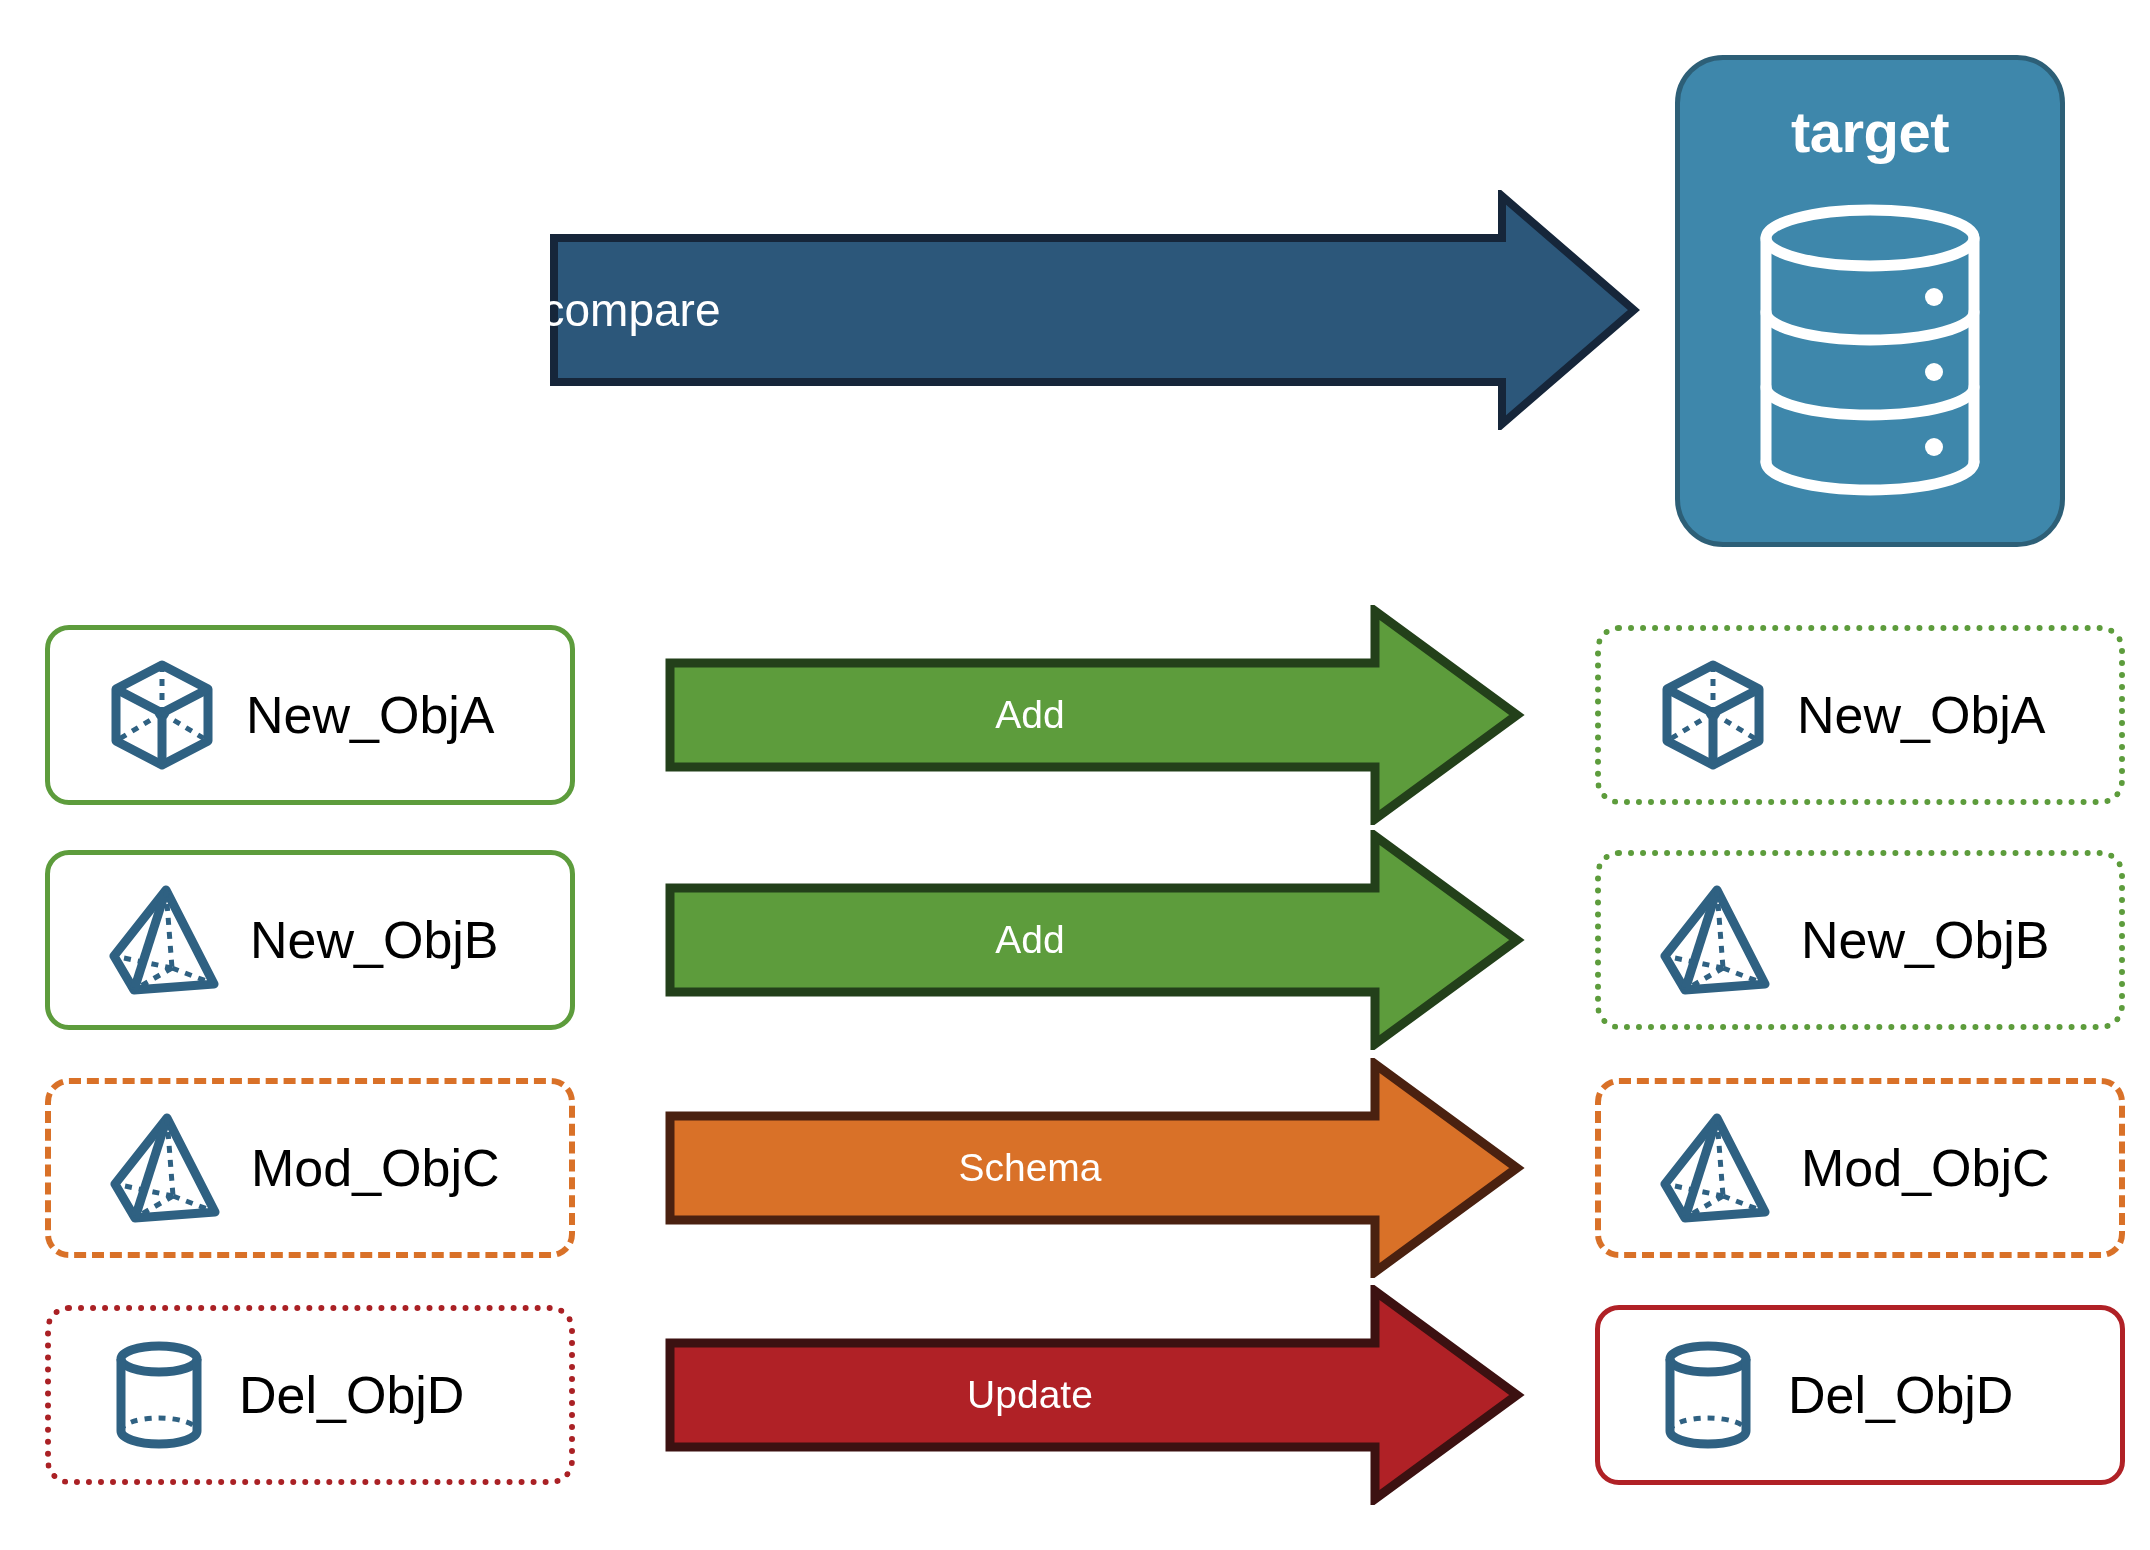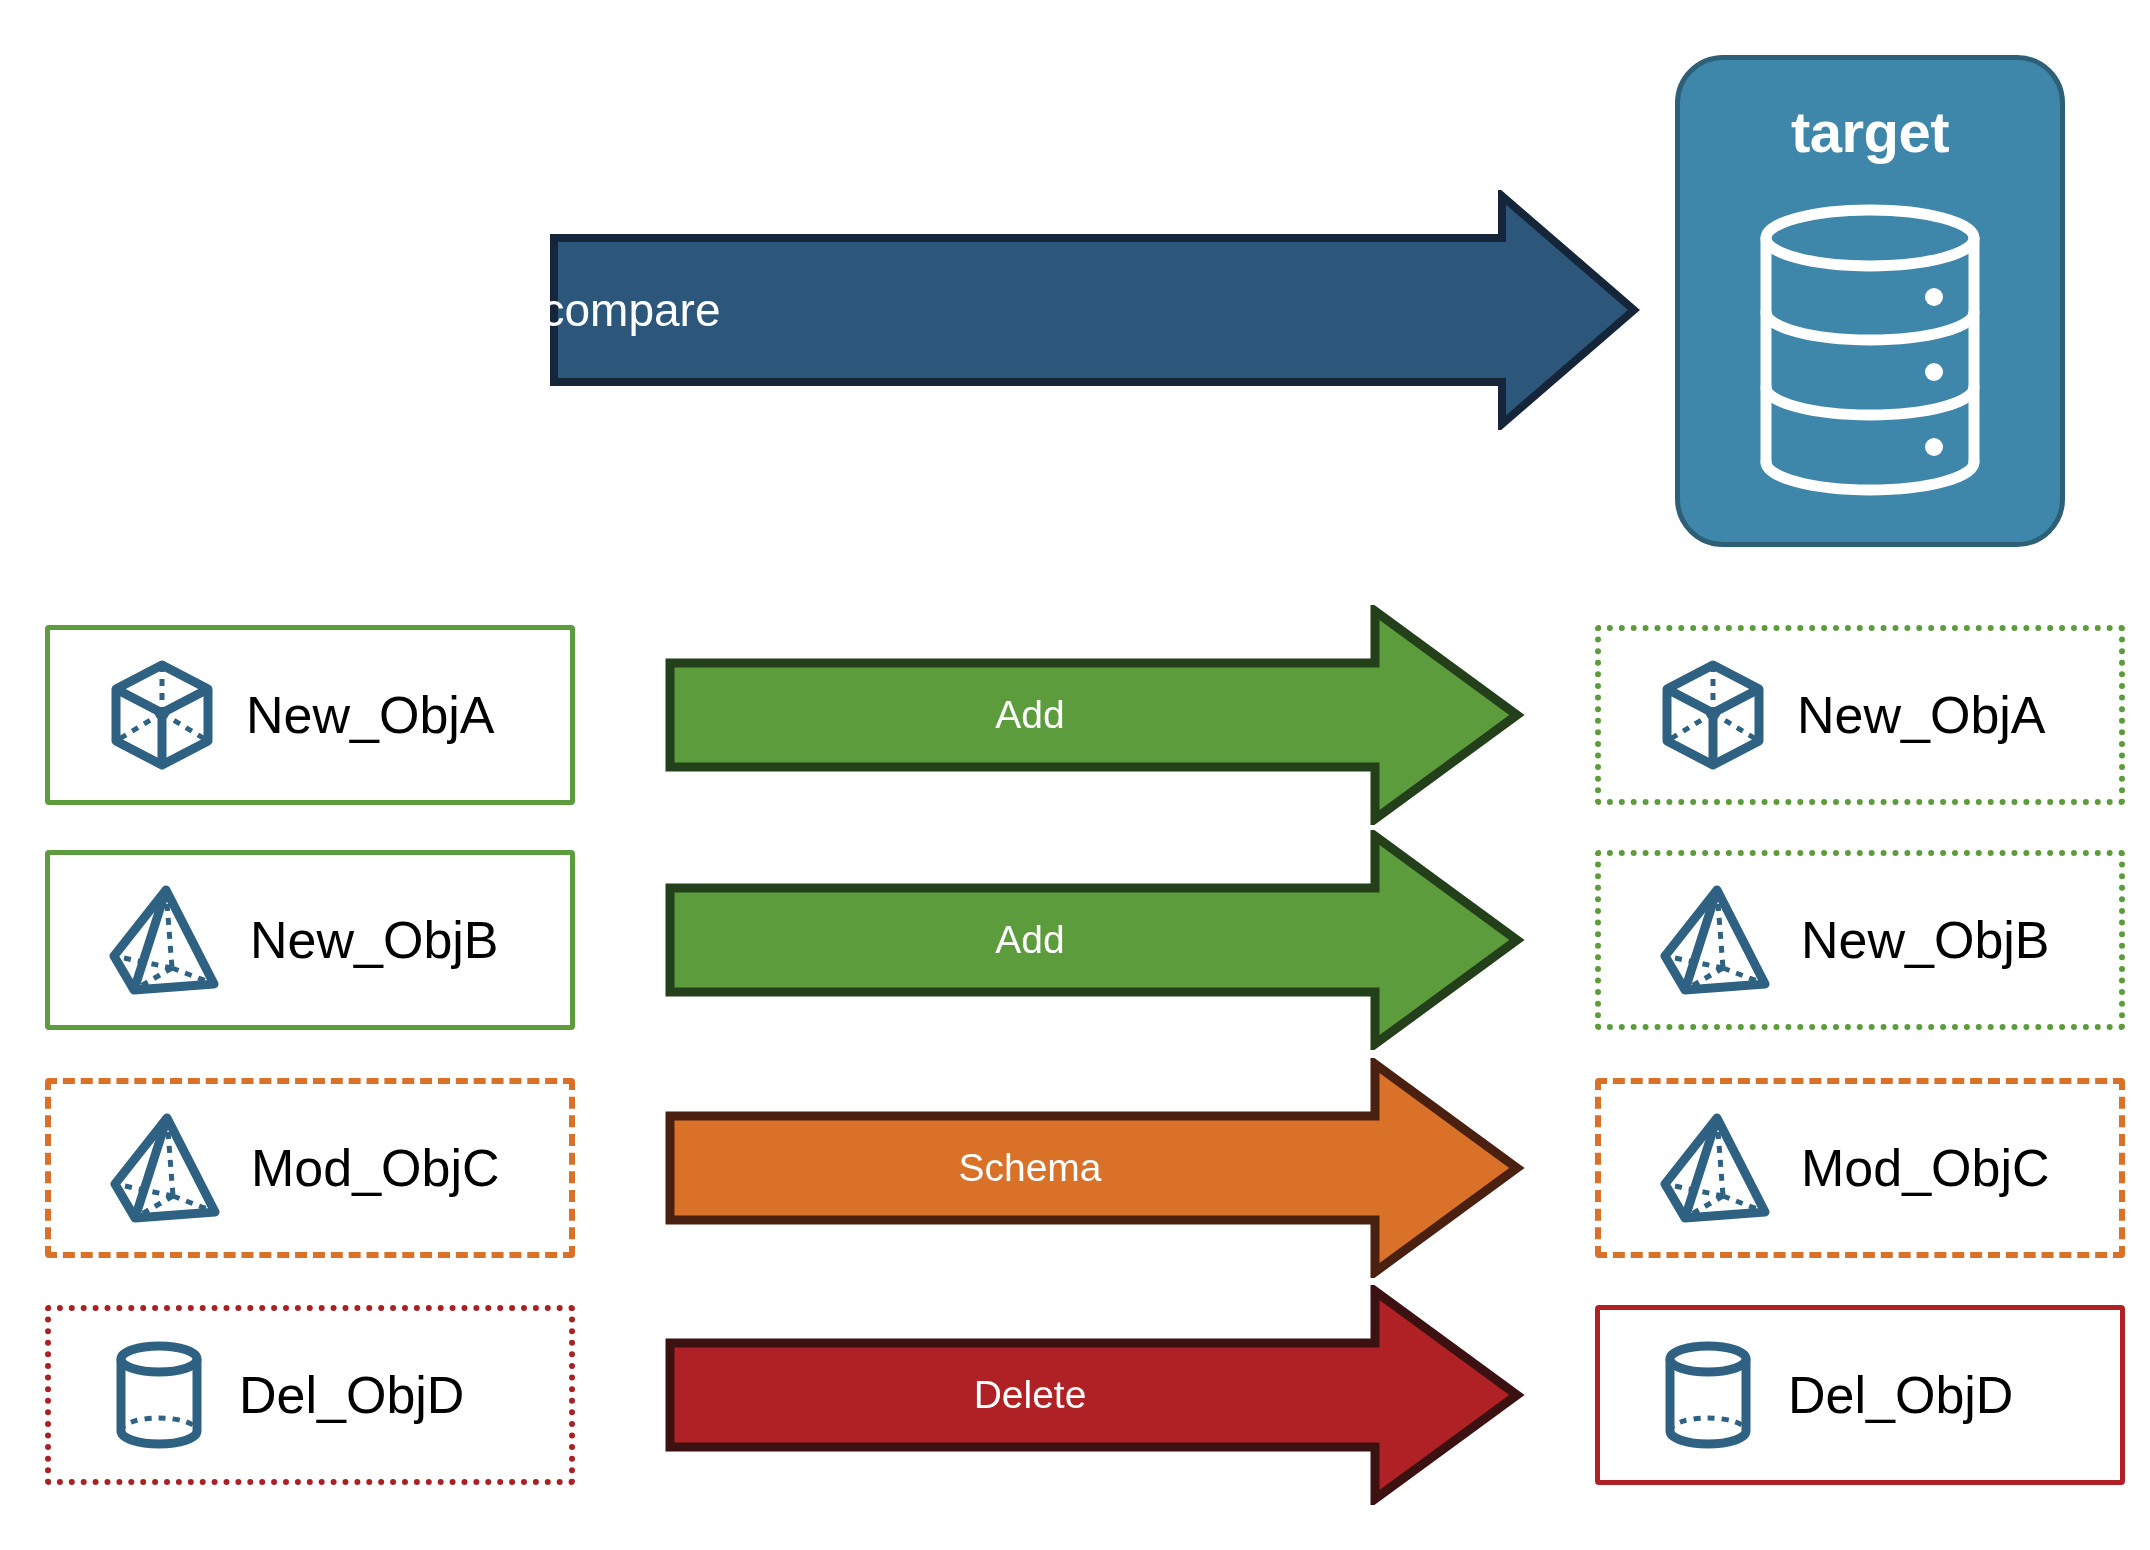--- a/index.html
+++ b/index.html
@@ -34,21 +34,21 @@
     position:absolute;left:0;right:0;top:50%;transform:translateY(-50%);
     text-align:left;color:#ffffff;font-size:46px;
     pointer-events:none;
   }
 
   
   .obj-card{
     position:absolute;
     box-sizing:border-box;
     background:#ffffff;
-    border-radius:4px;
+    border-radius:24px;
     display:flex;align-items:center;
   }
   .obj-card .ico{
     flex:0 0 auto;
     margin-left:58px;margin-right:30px;
     display:flex;align-items:center;justify-content:center;
   }
   .obj-card .nm{
     font-size:52px;color:#000000;white-space:nowrap;
   }
@@ -238,21 +238,21 @@
         <path d="M12 92 A38 13 0 0 1 88 92" fill="none" stroke="#2f6182" stroke-width="5" stroke-dasharray="7 7"></path>
       </svg>
     </span>
     <span class="nm">Del_ObjD</span>
   </div>
 
   <div class="row-arrow" style="left:665px;top:1285px;width:860px;height:220px;">
     <svg width="860" height="220" viewBox="0 0 860 220">
       <polygon points="5,58 710,58 710,6 852,110 710,214 710,162 5,162" fill="#b02126" stroke="#3c1111" stroke-width="9" stroke-linejoin="miter"></polygon>
     </svg>
-    <div class="label" style="top:110px;left:-130px;">Delete</div>
+    <div class="label" style="top:110px;left:-130px;">Update</div>
   </div>
 
   <div class="obj-card bd-solid-red" style="left:1595px;top:1305px;width:530px;height:180px;">
     <span class="ico">
       <svg width="100" height="112" viewBox="0 0 100 112">
         <g fill="none" stroke="#2f6182" stroke-width="9" stroke-linejoin="round">
           <ellipse cx="50" cy="20" rx="38" ry="13"></ellipse>
           <path d="M12 20 L12 92"></path>
           <path d="M88 20 L88 92"></path>
           <path d="M12 92 A38 13 0 0 0 88 92"></path>

